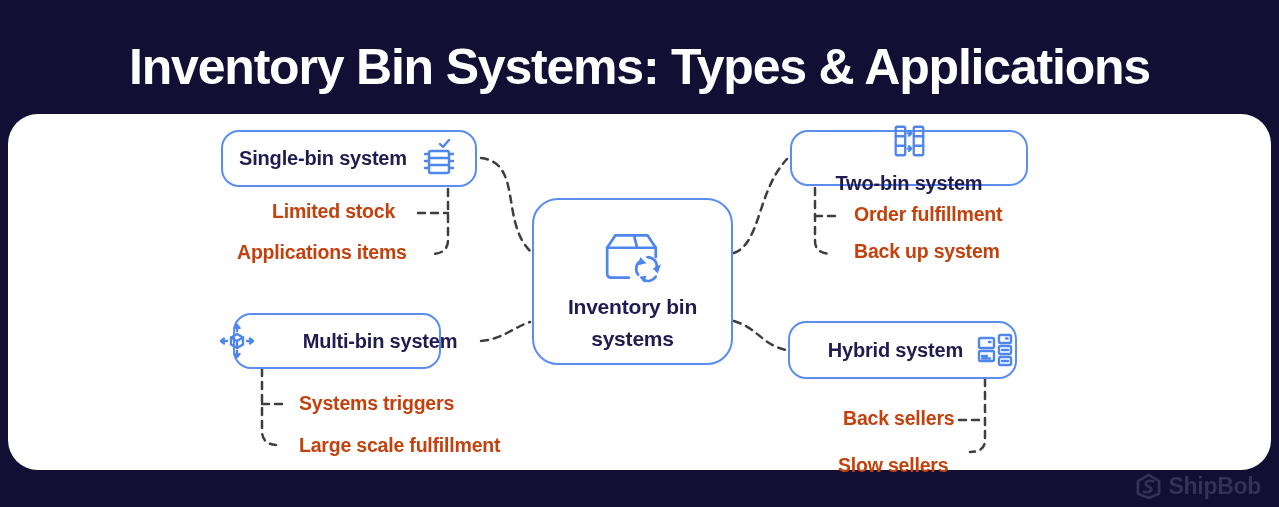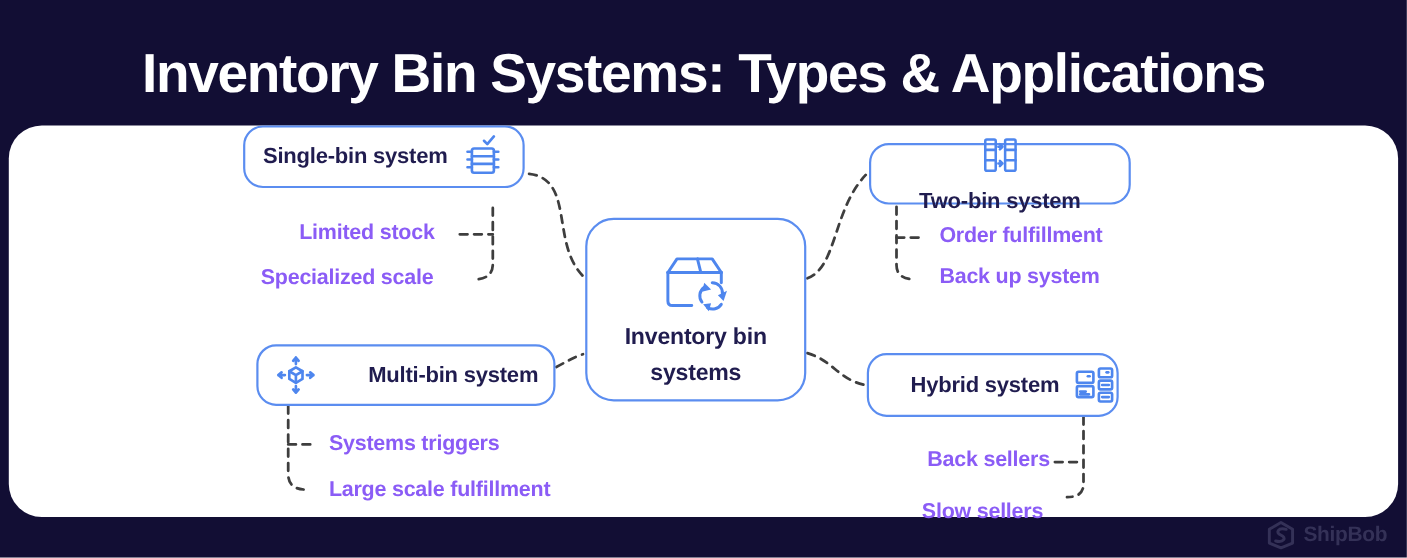--- a/index.html
+++ b/index.html
@@ -26,47 +26,47 @@
   .connectors { position:absolute; left:0; top:0; width:1279px; height:507px; pointer-events:none; }
   .connectors path { fill:none; stroke:#3E3E3E; stroke-width:2.5; stroke-dasharray:7 6; stroke-linecap:round; }
 
   .pill {
     position:absolute; background:#FFFFFF;
     border:2.5px solid #5B8DF0; border-radius:18px;
     display:flex; align-items:center; justify-content:center; gap:12px;
     color:#201C4F; font-weight:700; font-size:20px; letter-spacing:-0.2px;
     white-space:nowrap;
   }
-  .pill-single { left:221px; top:114px; width:256px; height:57px; }
+  .pill-single { left:221px; top:130px; width:256px; height:57px; }
   .pill-two    { left:790px; top:130px; width:238px; height:56px;flex-direction:column; }
-  .pill-multi  { left:233px; top:313px; width:272px; height:56px;gap:46px; }
+  .pill-multi  { left:233px; top:313px; width:208px; height:56px;gap:46px; }
   .pill-hybrid { left:788px; top:321px; width:229px; height:58px;justify-content:flex-end; }
 
   .center-node {
     position:absolute; left:532px; top:198px; width:201px; height:167px;
     background:#FFFFFF; border:2.5px solid #5B8DF0; border-radius:26px;
     display:flex; flex-direction:column; align-items:center; justify-content:center;
     gap:4px; padding-top:16px;
   }
   .center-label {
     color:#201C4F; font-weight:700; font-size:21px; line-height:1.5;
     text-align:center; letter-spacing:-0.2px;
   }
 
   .sub {
-    position:absolute; color:#8b5cf6; font-weight:700; font-size:19.5px;
+    position:absolute; color:#c2410c; font-weight:700; font-size:19.5px;
     letter-spacing:-0.2px; white-space:nowrap; line-height:1.1;
   }
 
   .icon svg { display:block; }
 
   .brand {
     position:absolute; right:18px; bottom:7px;
     display:flex; align-items:center; gap:8px;
-    color:#343157; font-weight:700; font-size:19px; letter-spacing:-0.3px;
+    color:#343157; font-weight:700; font-size:23px; letter-spacing:-0.3px;
   }
 </style>
 </head>
 <body>
 
 <div class="page">
 
   <h1 class="title">Inventory Bin Systems: Types &amp; Applications</h1>
 
   <div class="panel"></div>
@@ -114,21 +114,21 @@
       <svg width="40" height="42" viewBox="0 0 40 42" fill="none" stroke="#4E86EE" stroke-width="2.4" stroke-linecap="round" stroke-linejoin="round">
         <path d="M21,6 L24,9 L30,2"></path>
         <rect x="10" y="13" width="20" height="22" rx="2"></rect>
         <path d="M10,20 H30 M10,27 H30"></path>
         <path d="M6,16 h4 M6,23 h4 M6,30 h4"></path>
         <path d="M30,16 h4 M30,23 h4 M30,30 h4"></path>
       </svg>
     </span>
   </div>
   <span class="sub" style="left:272px; top:201px;">Limited stock</span>
-  <span class="sub" style="left:237px; top:242px;">Specialized scale</span>
+  <span class="sub" style="left:237px; top:242px;">Applications items</span>
 
   <div class="pill pill-two">
     <span class="icon">
       <svg width="38" height="38" viewBox="0 0 40 40" fill="none" stroke="#4E86EE" stroke-width="2.4" stroke-linecap="round" stroke-linejoin="round">
         <rect x="6" y="5" width="10" height="30" rx="1.5"></rect>
         <path d="M6,15 H16 M6,25 H16"></path>
         <rect x="25" y="5" width="10" height="30" rx="1.5"></rect>
         <path d="M25,15 H35 M25,25 H35"></path>
         <path d="M18.5,12 H22.5 M22.5,12 l-2.5,-2.5 M22.5,12 l-2.5,2.5"></path>
         <path d="M18.5,28 H22.5 M22.5,28 l-2.5,-2.5 M22.5,28 l-2.5,2.5"></path>

